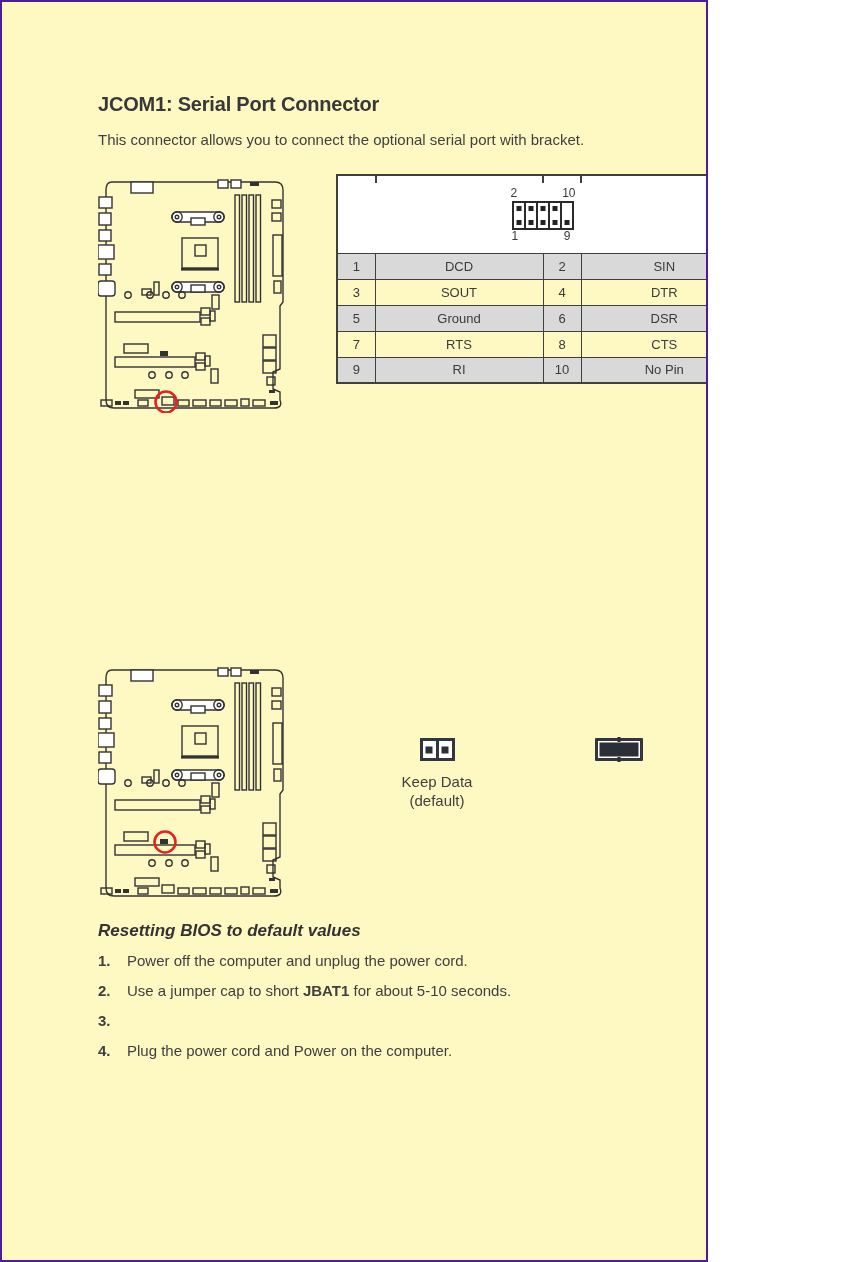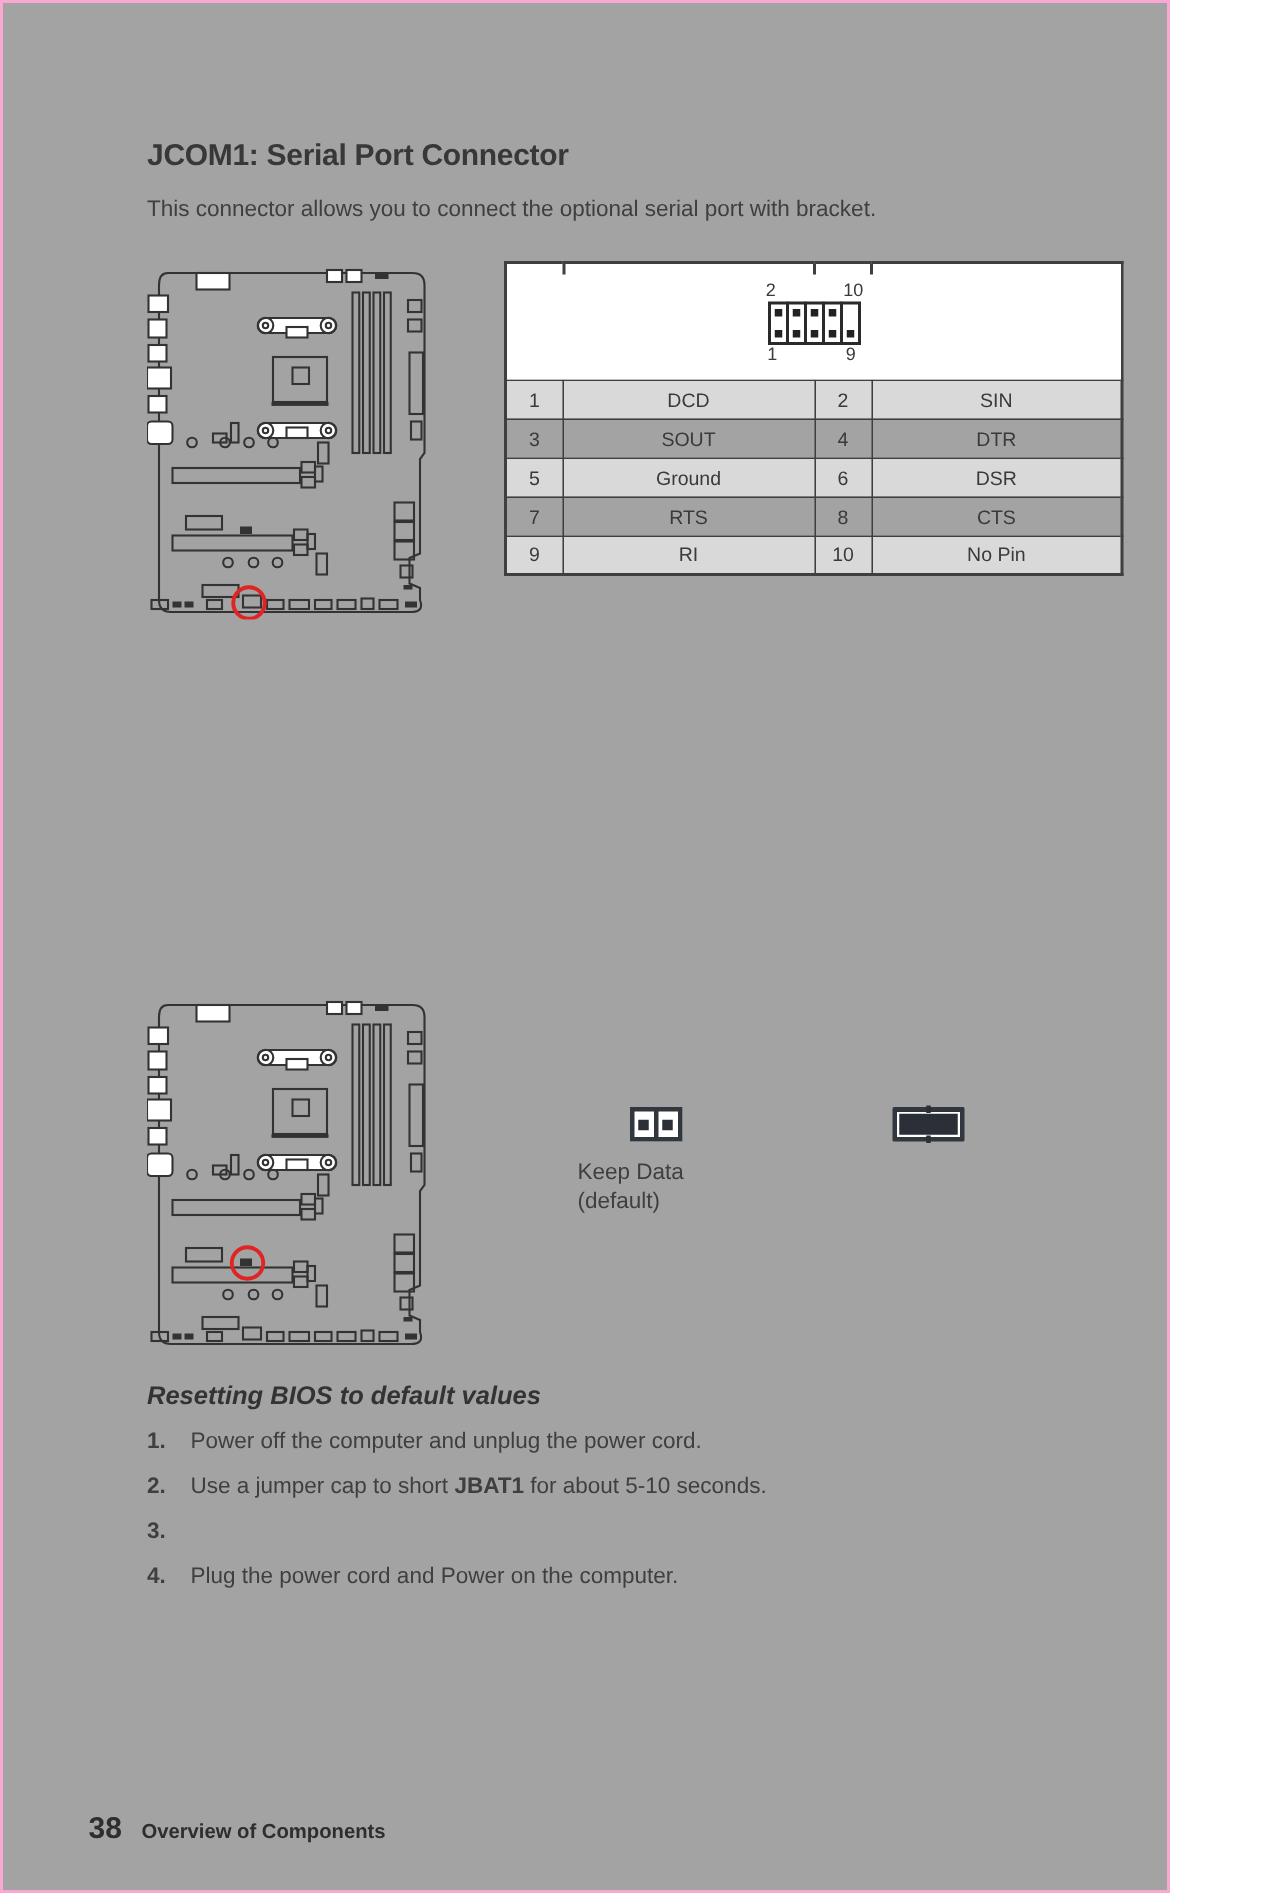--- a/index.html
+++ b/index.html
@@ -1,21 +1,21 @@
 <!DOCTYPE html>
 <html><head>
 <meta charset="utf-8">
 <style>
   * { box-sizing: border-box; margin: 0; padding: 0; }
   html,body { background:#fff; }
   .page {
     position: relative;
-    width: 780px; height: 1262px;
-    background: #a3a3a3;
-    border: 2px solid #f9a8d4;
+    width: 708px; height: 1262px;
+    background: #fef9c3;
+    border: 2px solid #4c1d95;
     font-family: "Liberation Sans", sans-serif;
     color: #3f3f3f;
     overflow: hidden;
   }
   .section-title {
     position: absolute; left: 96px;
     font-size: 20px; font-weight: bold; color: #383838;
     letter-spacing: -0.2px; white-space: nowrap;
   }
   #jcom1-title { top: 91px; }
@@ -67,21 +67,21 @@
   .pin-cell:first-child { margin-left: 0; }
   .pin-cell::before, .pin-cell::after {
     content: ""; position: absolute; left: 50%; transform: translateX(-50%);
     width: 5px; height: 5px; background: #222;
   }
   .pin-cell::before { top: 3px; }
   .pin-cell::after { bottom: 3px; }
   .pin-cell.no-top::before { display: none; }
 
   
-  .jumper { position: absolute; top: 736px; 
+  .jumper { position: absolute; top: 736px; text-align: center;
             font-size: 15px; line-height: 18.5px; color: #3f3f3f; }
   #jumper-keep { left: 383px; width: 104px; }
   #jumper-clear { left: 555px; width: 124px; }
   .jumper-icon { height: 23px; display: flex; justify-content: center; margin-bottom: 12px; }
   .pin-open {
     width: 19px; height: 23px; border: 3px solid #32363e; background: #fff;
     position: relative; flex: none;
   }
   .pin-open + .pin-open { margin-left: -3px; }
   .pin-open::after {
@@ -407,18 +407,14 @@
       </div>
       <div class="step">
         <span class="step-num">3.</span>
       </div>
       <div class="step">
         <span class="step-num">4.</span>
         <span class="step-text"><span>Plug the power cord and Power on the computer.</span></span>
       </div>
     </div>
 
-  <div class="footer">
-    <span class="footer-num">38</span>
-    <span class="footer-label">Overview of Components</span>
-  </div>
 
 </div>
 
 </body></html>

